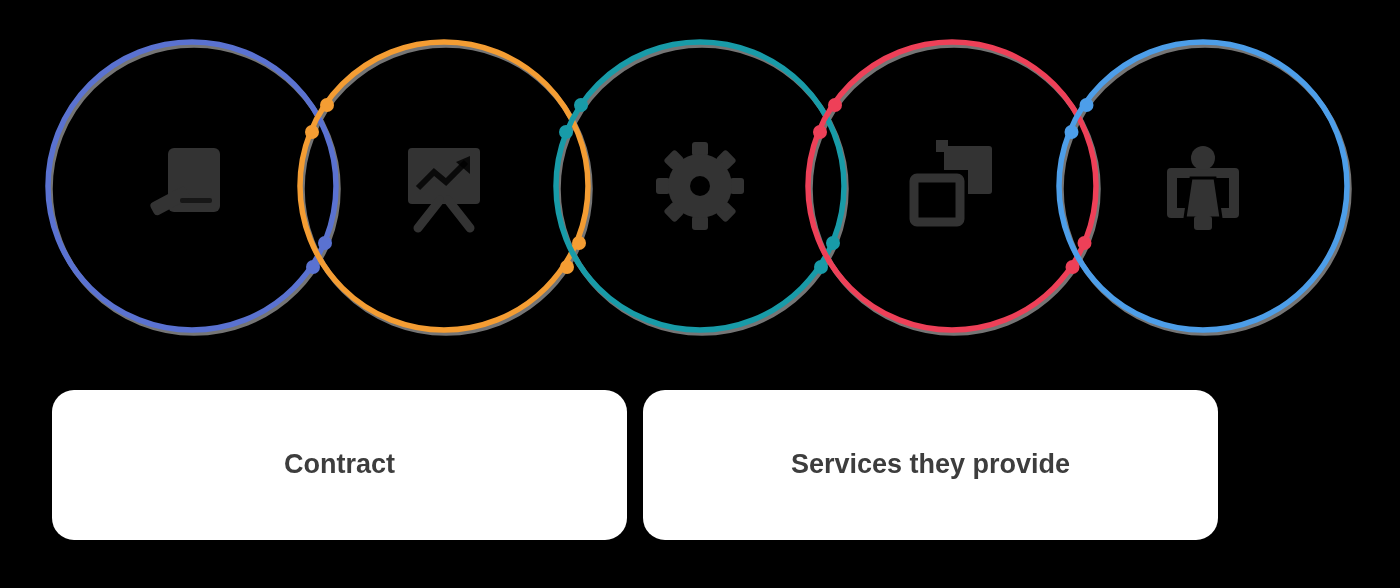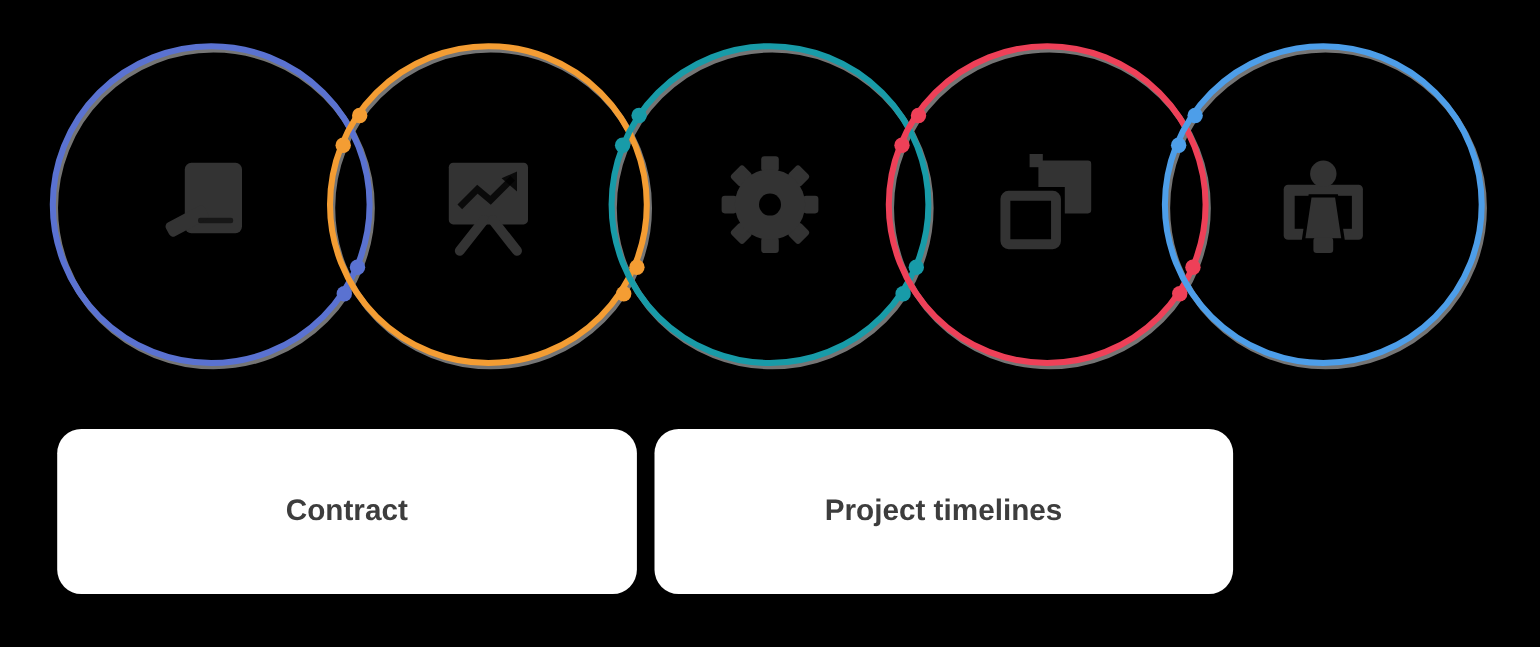--- a/index.html
+++ b/index.html
@@ -2,21 +2,21 @@
 <html><head>
 <meta charset="utf-8">
 <style>
   html,body{margin:0;padding:0;background:#000;}
   .canvas{
     position:relative;width:1400px;height:588px;background:#000;overflow:hidden;
     font-family:"Liberation Sans",sans-serif;
   }
   svg.rings{position:absolute;left:0;top:0;display:block;}
   .cards{
-    position:absolute;left:52px;top:390px;width:1069px;height:150px;
+    position:absolute;left:52px;top:390px;width:1166px;height:150px;
     display:flex;gap:16px;
   }
   .card{
     flex:1;background:#ffffff;border-radius:22px;
     display:flex;align-items:center;justify-content:center;text-align:center;
     color:#3d3d3d;font-size:27px;font-weight:600;line-height:1.32;
     padding:0 22px;box-sizing:border-box;
     box-shadow:0 3px 9px rgba(0,0,0,.65);
   }
 </style>
@@ -96,16 +96,16 @@
         <polygon points="1185,218 1191,178 1215,178 1221,218" fill="#333333" stroke="#000" stroke-width="3"></polygon>
         <rect x="1194" y="216" width="18" height="14" rx="3" fill="#333333"></rect>
       </g>
     </svg>
 
   <div class="cards">
     <div class="card">
       <span>Contract</span>
     </div>
     <div class="card">
-      <span>Project timelines</span>
+      <span>Services they provide</span>
     </div>
   </div>
 </div>
 
 </body></html>

